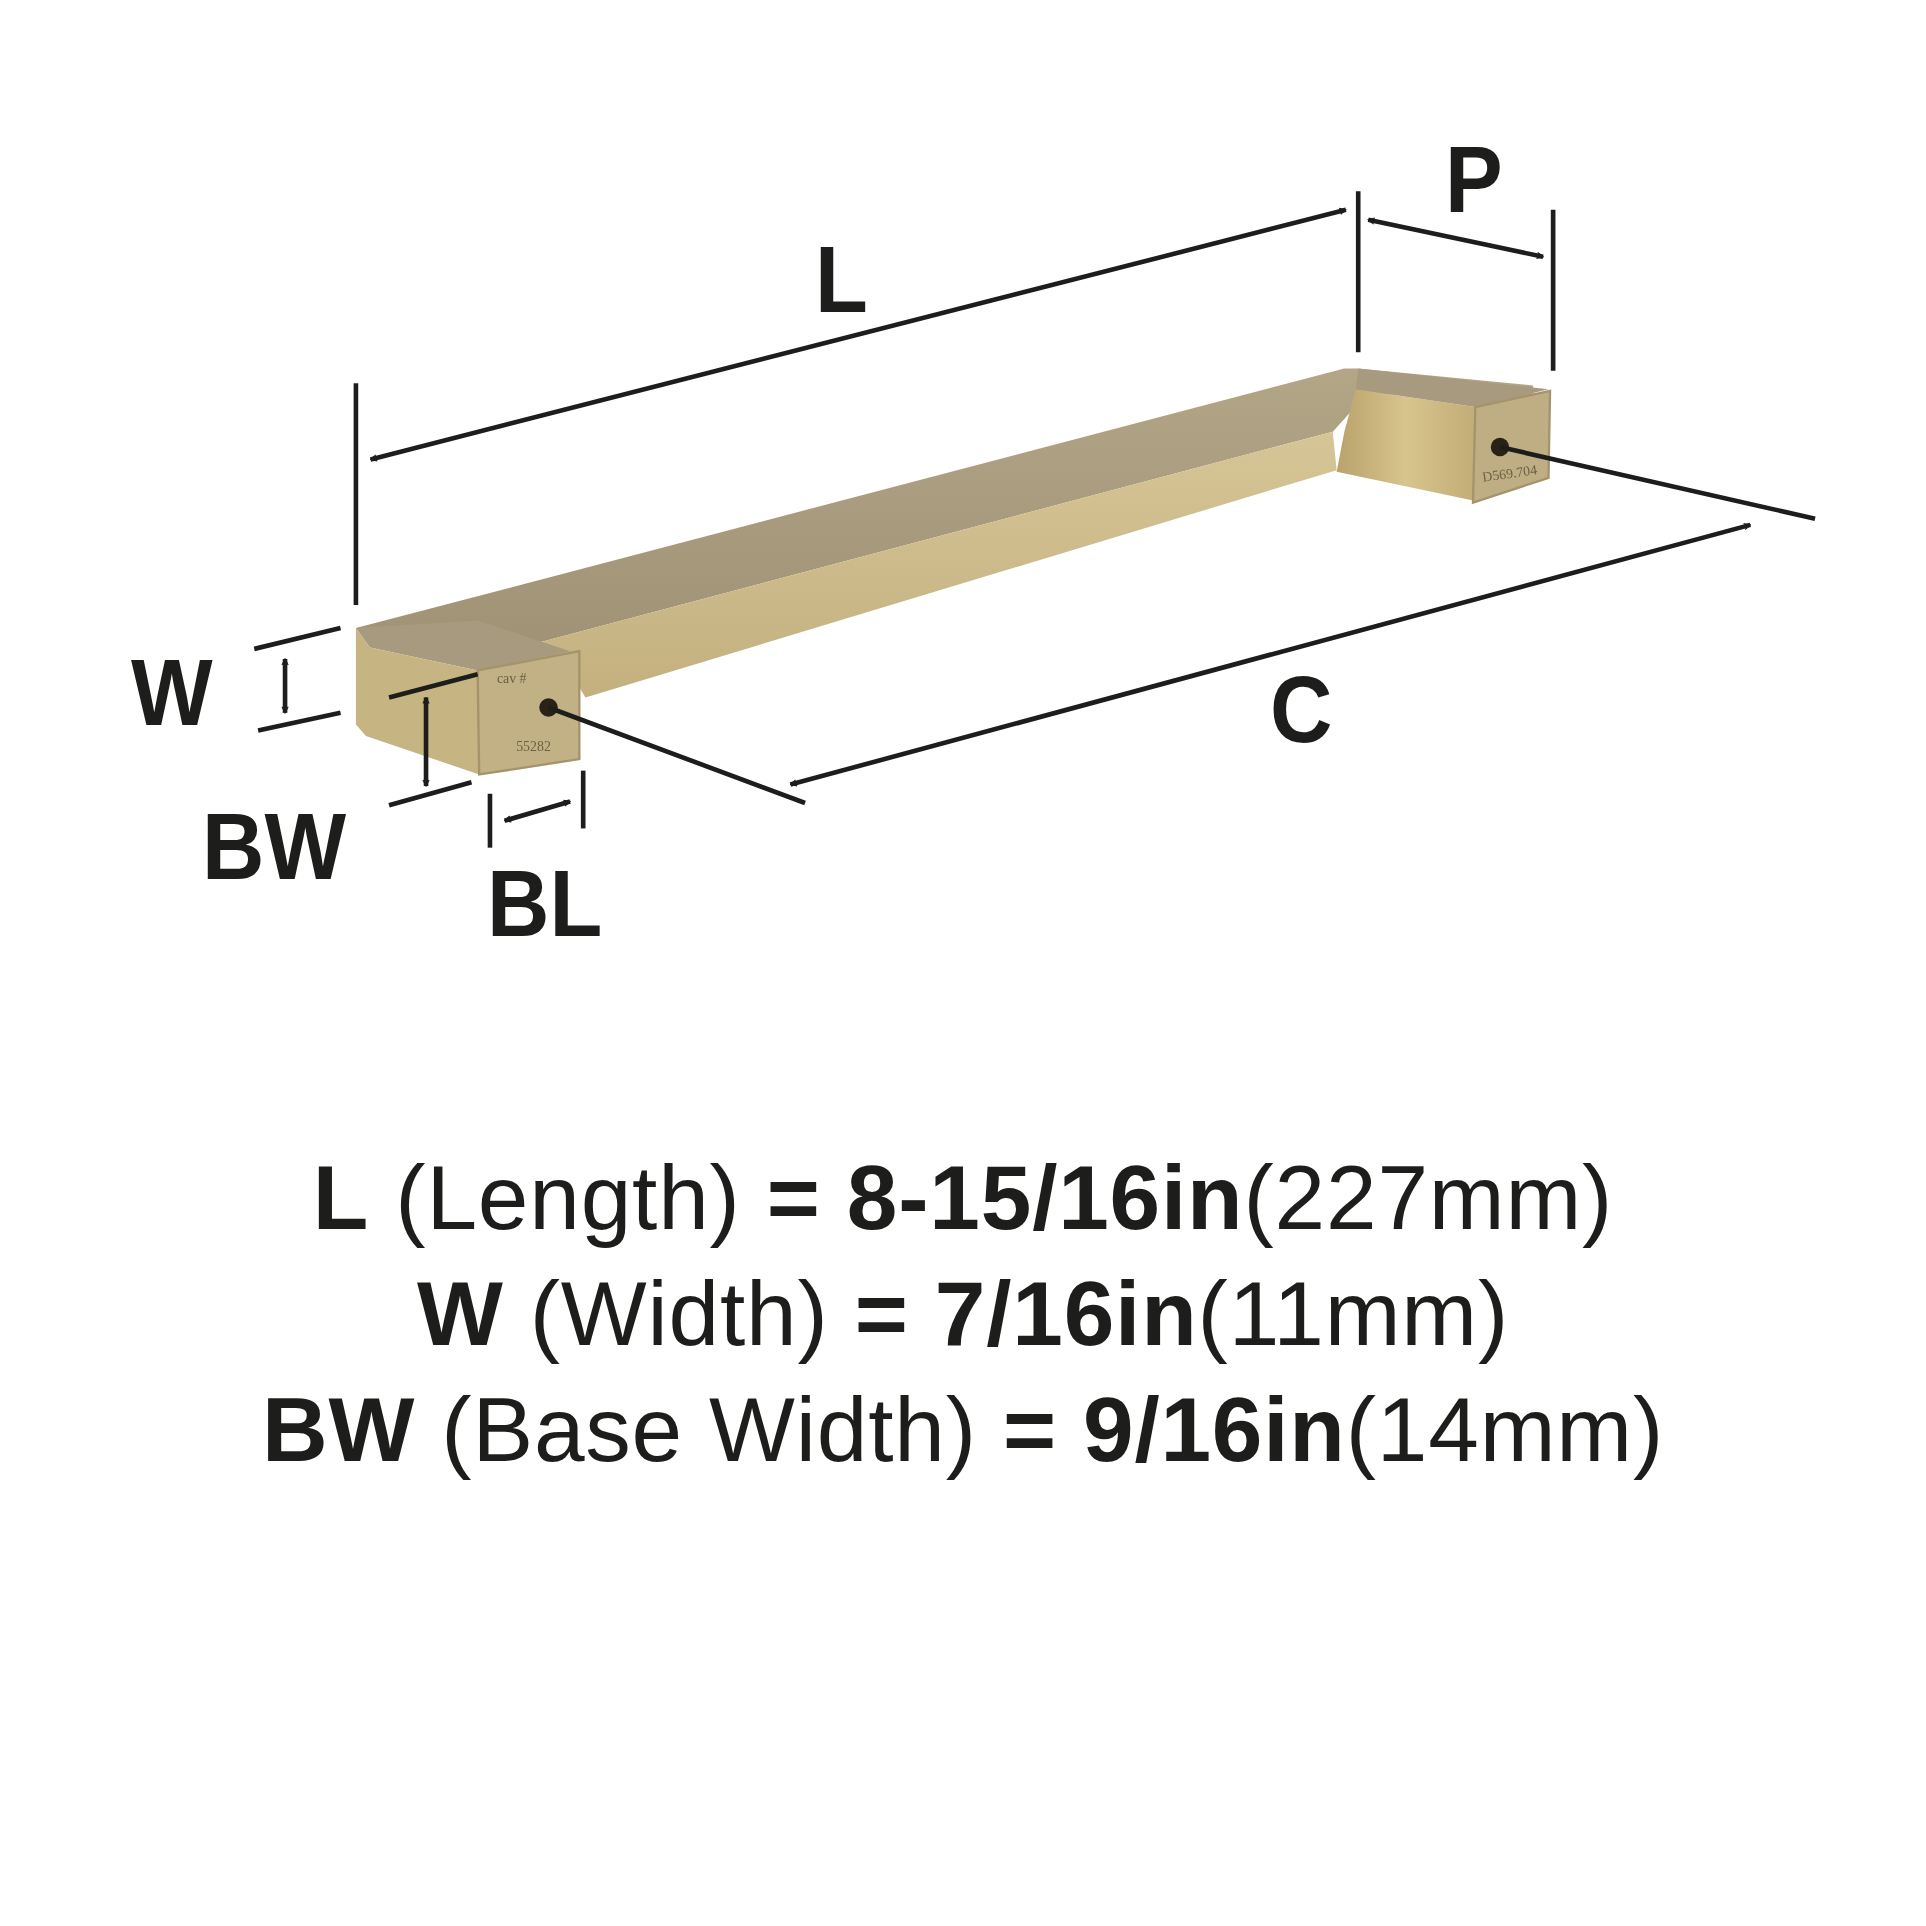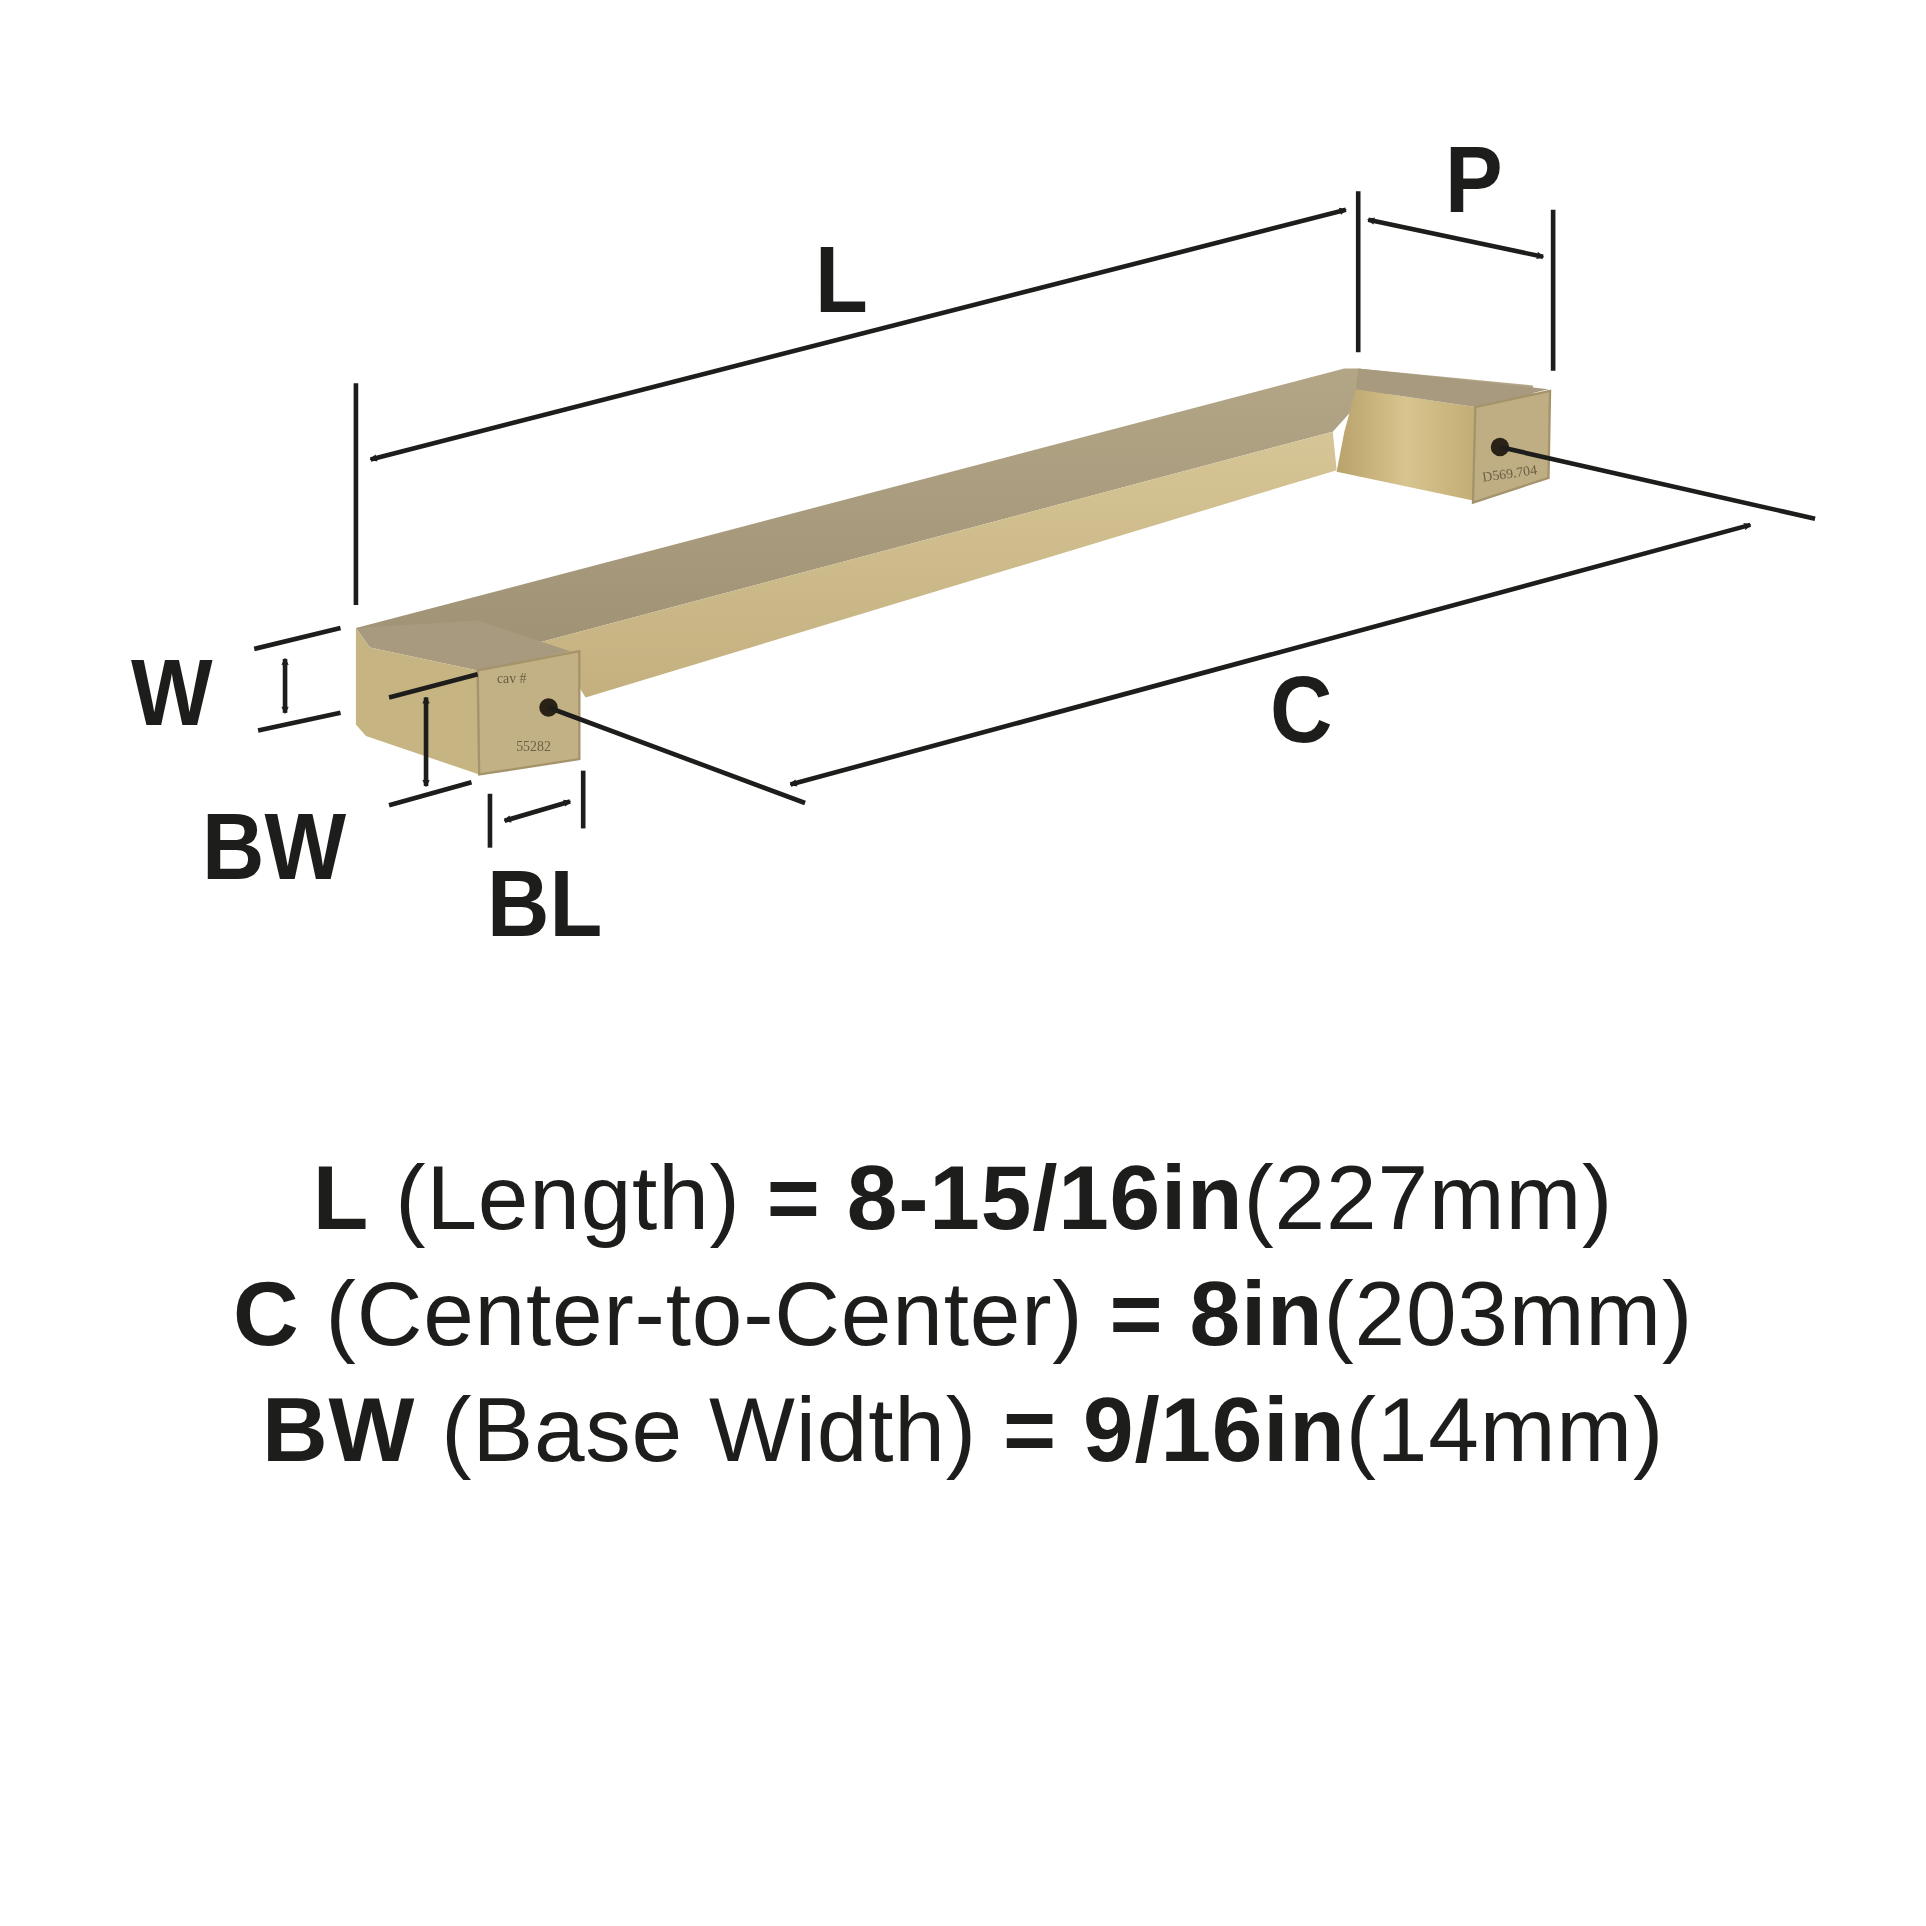--- a/index.html
+++ b/index.html
@@ -99,19 +99,19 @@
   <div class="dim-label" style="left:131px; top:646px;">W</div>
   <div class="dim-label" style="left:202px; top:800px;">BW</div>
   <div class="dim-label" style="left:487px; top:857px;">BL</div>
 </div>
 
 <div id="specs">
   <div class="spec-line">
     <span class="b">L</span> <span class="n">(Length)</span> <span class="b">=</span> <span class="b">8-15/16in</span><span class="n">(227mm)</span>
   </div>
   <div class="spec-line">
-    <span class="b">C</span> <span class="n">(Center-to-Center)</span> <span class="b">=</span> <span class="b">8in</span><span class="n">(203mm)</span>
+    <span class="b">W</span> <span class="n">(Width)</span> <span class="b">=</span> <span class="b">7/16in</span><span class="n">(11mm)</span>
   </div>
   <div class="spec-line">
     <span class="b">BW</span> <span class="n">(Base Width)</span> <span class="b">=</span> <span class="b">9/16in</span><span class="n">(14mm)</span>
   </div>
 </div>
 
 
 </body></html>

